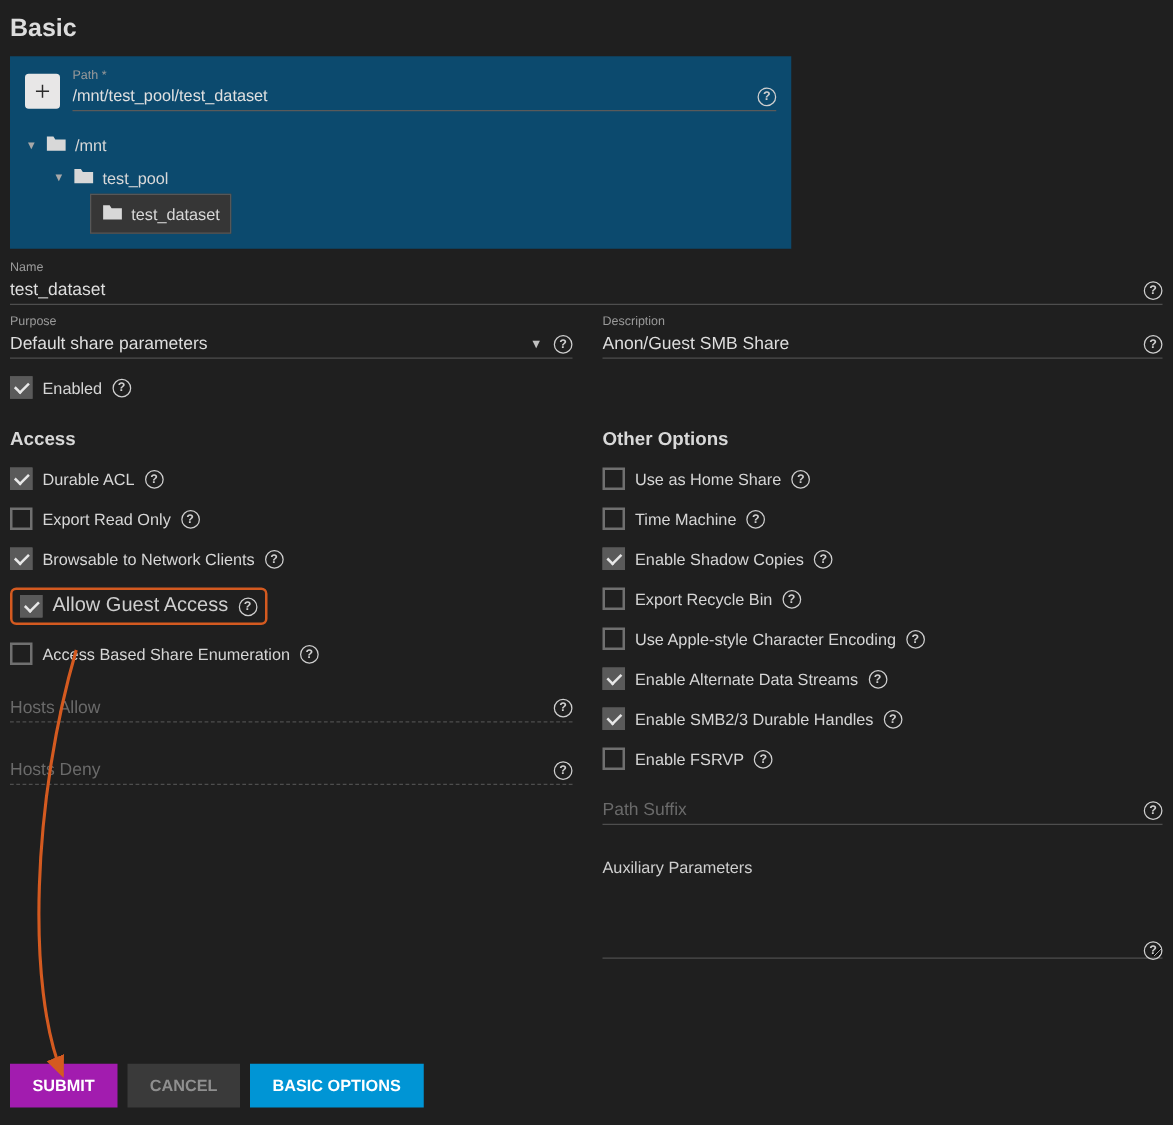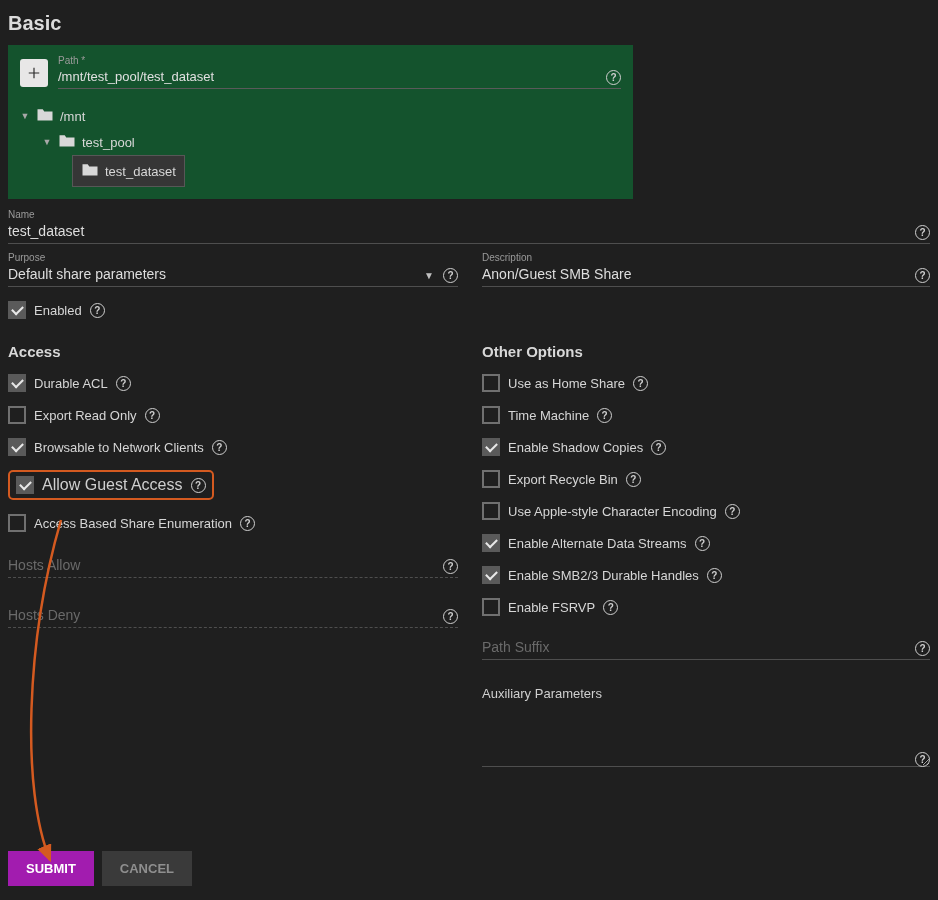--- a/index.html
+++ b/index.html
@@ -15,21 +15,21 @@
 .page {
   padding: 0 0 0 0;
 }
 .section-title {
   font-size: 20px;
   font-weight: bold;
   color: #dcdcdc;
   padding: 12px 8px 6px 8px;
 }
 .path-panel {
-  background: #14532d;
+  background: #0c4a6e;
   margin: 4px 8px 10px 8px;
   padding: 10px 12px 12px 12px;
   width: 625px;
 }
 .path-row { display: flex; align-items: flex-end; gap: 10px; }
 .path-add {
   width: 28px; height: 28px;
   background: #e8e7e7;
   border-radius: 3px;
   display: flex; align-items: center; justify-content: center;
@@ -328,20 +328,21 @@
           <textarea class="textarea" style=""></textarea>
           <span class="help-icon" style="position:absolute;right:0;bottom:4px;">?</span>
         </div>
       </div>
     </div>
   </div>
 
   <div class="button-bar">
     <button class="btn btn-primary">SUBMIT</button>
     <button class="btn btn-muted">CANCEL</button>
+    <button class="btn btn-secondary">BASIC OPTIONS</button>
   </div>
 
   <svg class="arrow-overlay" viewBox="0 0 120 530">
     <defs>
       <marker id="ah" markerWidth="10" markerHeight="10" refX="6" refY="3" orient="auto">
         <path d="M0,0 L7,3 L0,6 z" fill="#d45a20"></path>
       </marker>
     </defs>
     <path d="M55 160 C 20 280, 15 430, 44 500" stroke="#d45a20" stroke-width="2.5" fill="none" marker-end="url(#ah)"></path>
   </svg>

